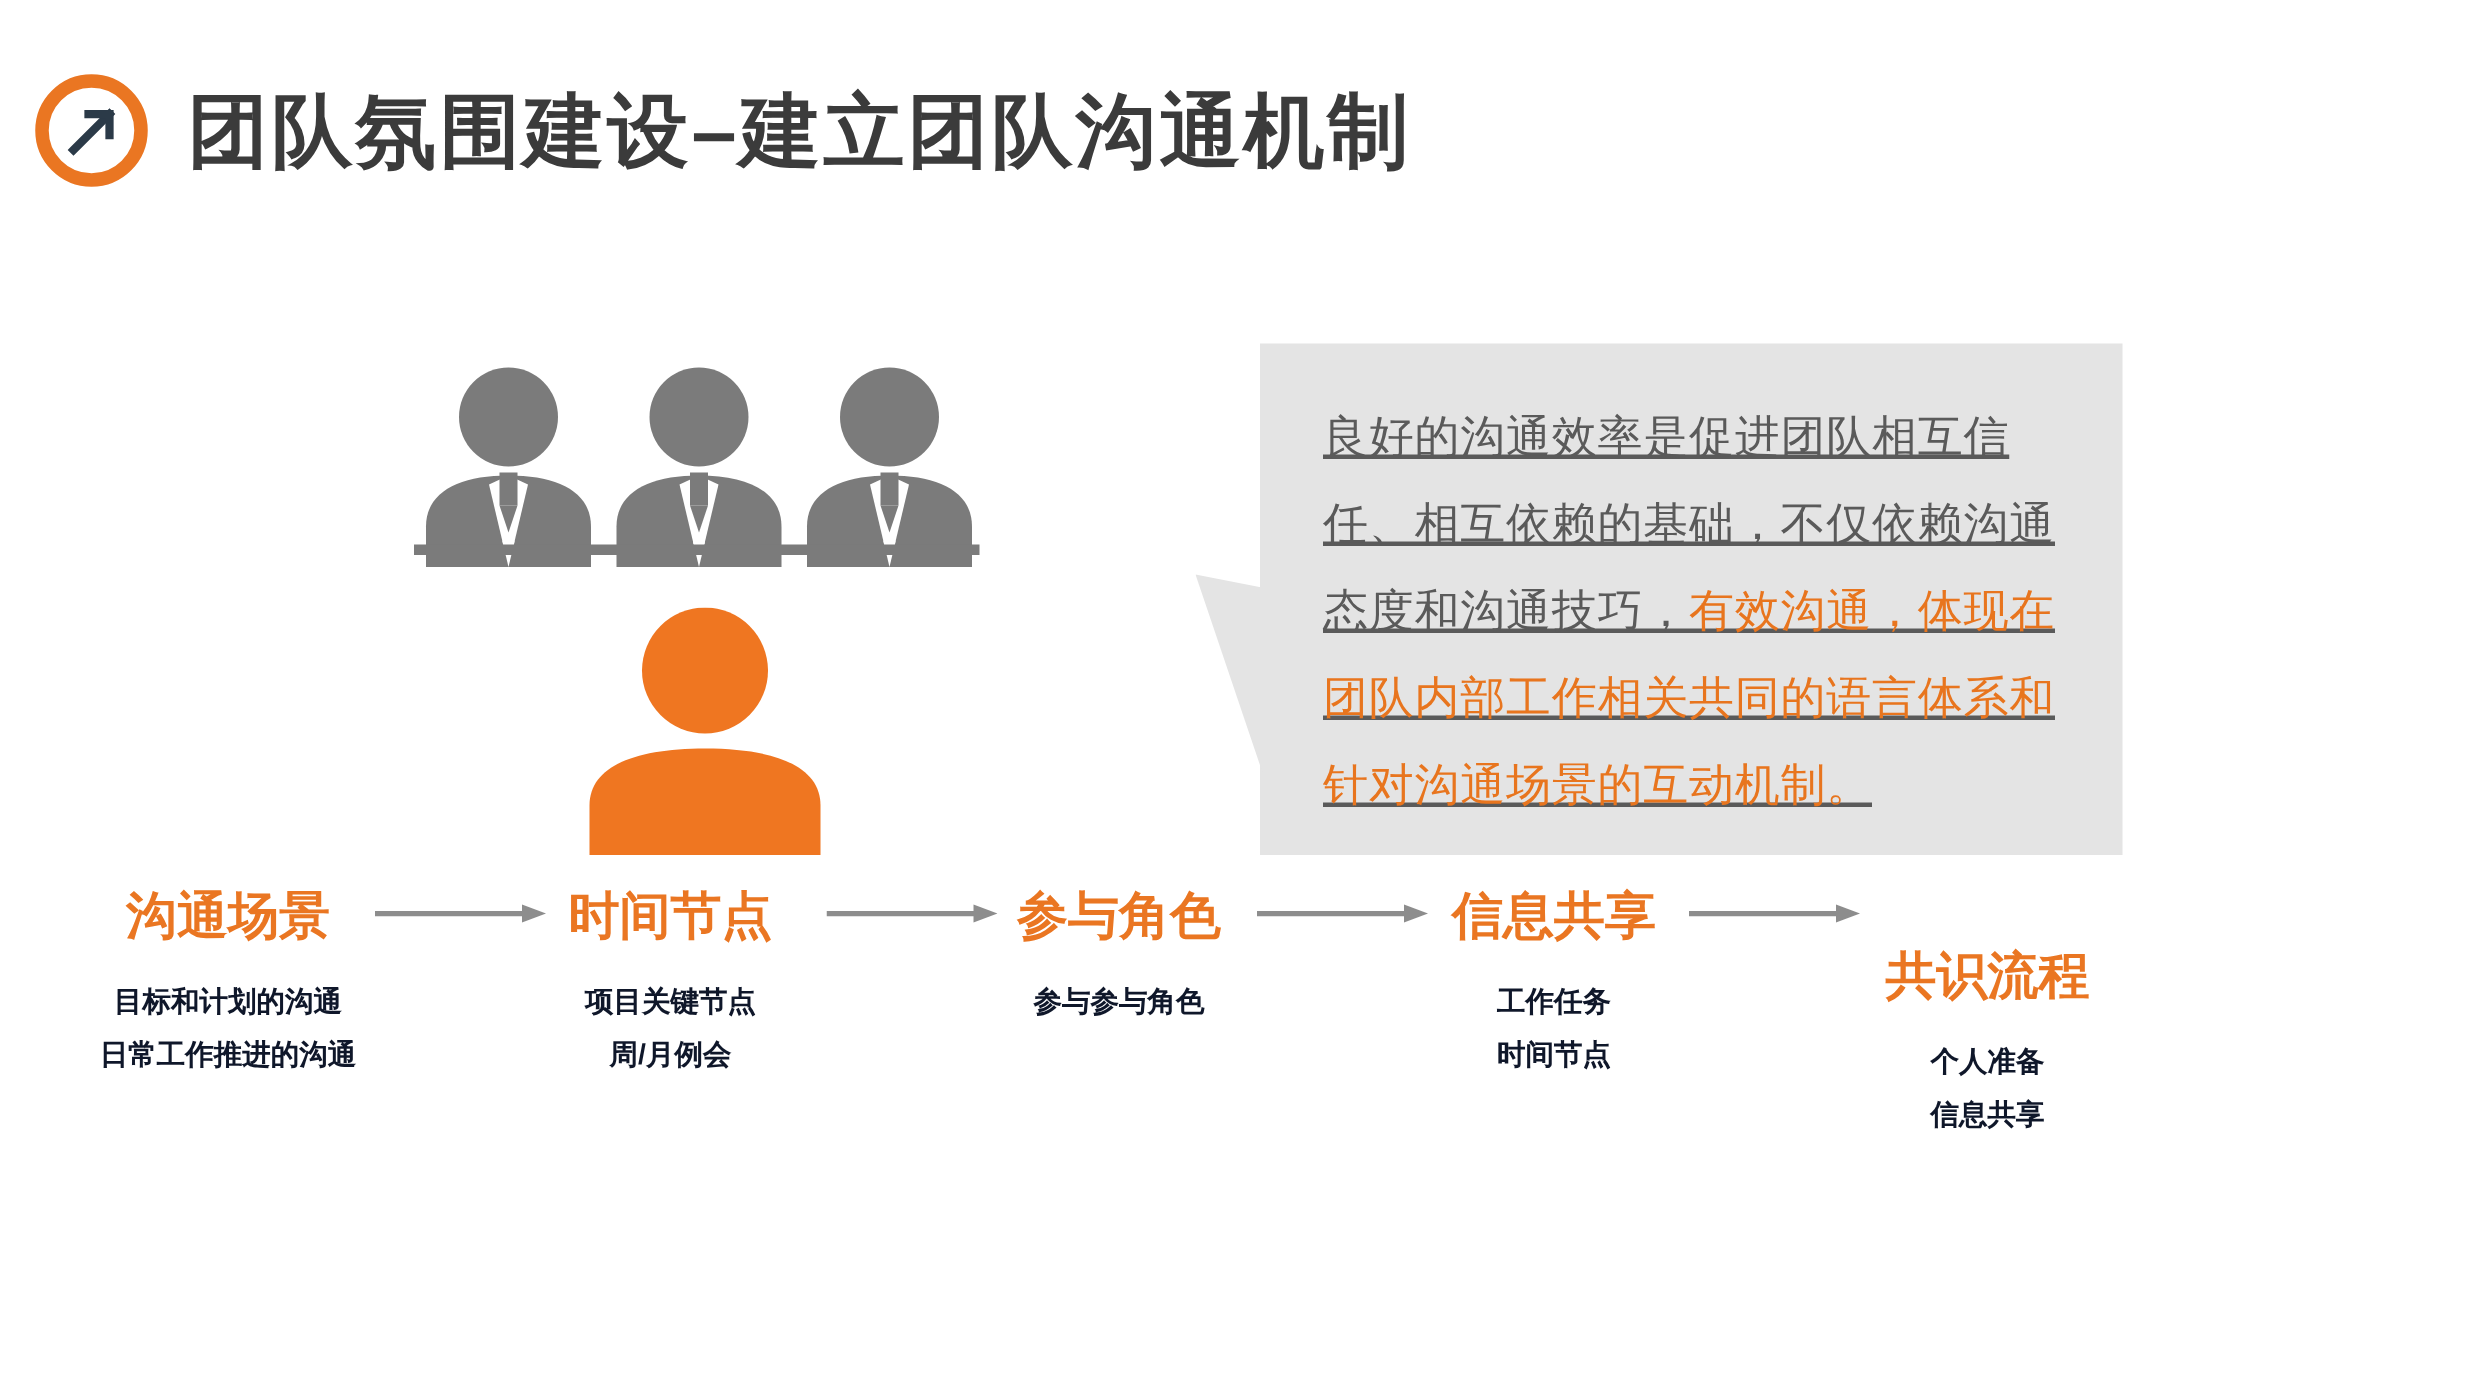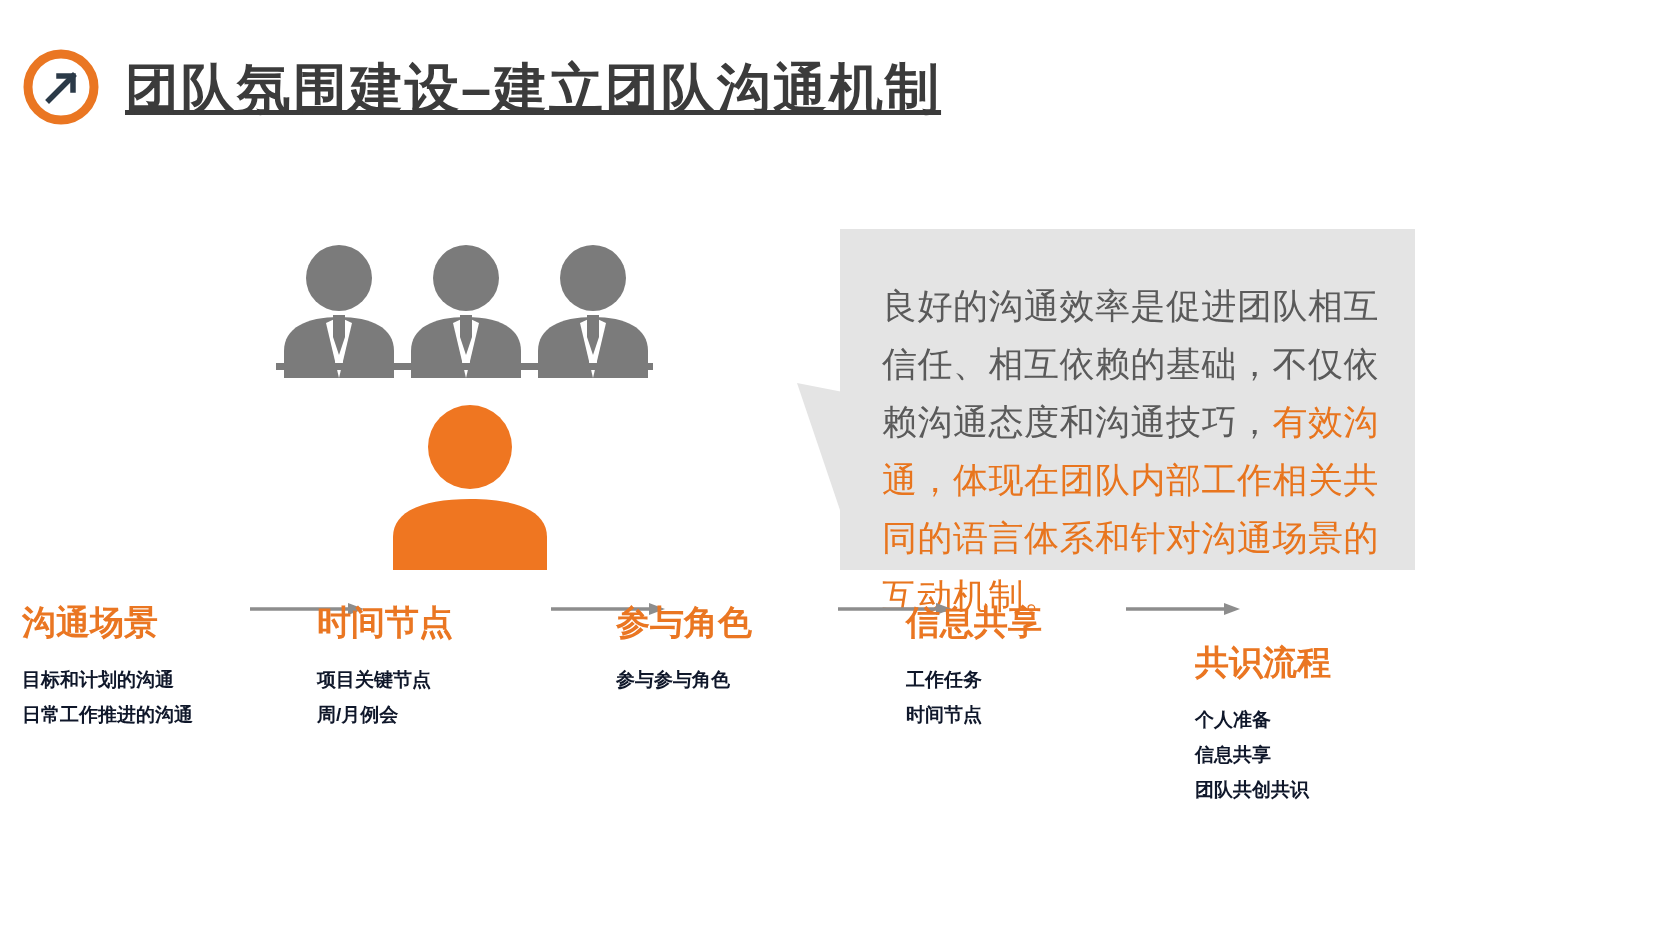--- a/index.html
+++ b/index.html
@@ -34,21 +34,20 @@
   #title-text {
     position: absolute;
     left: 125px;
     top: 30px;
     font-size: 54px;
     font-weight: bold;
     letter-spacing: 2px;
     color: #3b3b3b;
     white-space: nowrap;
     line-height: 72px;
-    text-decoration: underline;
   }
 
   
   #people-group {
     position: absolute;
     left: 276px;
     top: 243px;
     width: 380px;
     height: 135px;
   }
@@ -89,43 +88,45 @@
   #bubble-tail {
     position: absolute;
     left: 0px;
     top: 150px;
     width: 46px;
     height: 140px;
   }
   #bubble-text {
     position: absolute;
     left: 85px;
-    top: 48px;
+    top: 34px;
     width: 510px;
-    font-size: 35px;
+    font-size: 30px;
     line-height: 58px;
     color: #5a5a5a;
     letter-spacing: 0.5px;
+    text-decoration: underline;
   }
   #bubble-text .accent {
     color: #e8751e;
   }
 
   
   #flow {
     position: absolute;
     left: 0px;
     top: 583px;
     width: 1653px;
     height: 230px;
   }
   .flow-col {
     position: absolute;
-    top: 15px;
+    top: 4px;
     width: 260px;
+    text-align: center;
   }
   .flow-title {
     font-size: 34px;
     font-weight: bold;
     color: #ea7622;
     line-height: 48px;
     white-space: nowrap;
   }
   .flow-sub {
     margin-top: 16px;
@@ -248,17 +249,16 @@
   <svg class="flow-arrow" style="left:1126px; width:114px;" viewBox="0 0 114 14">
     <path d="M 0 7 L 100 7" stroke="#8d8d8d" stroke-width="3.5" fill="none"></path>
     <path d="M 98 1 L 114 7 L 98 13 Z" fill="#8d8d8d"></path>
   </svg>
 
   <div class="flow-col" style="left:1195px;margin-top:40px;">
     <div class="flow-title">共识流程</div>
     <div class="flow-sub">
       <div>个人准备</div>
       <div>信息共享</div>
-      <div>团队共创共识</div>
     </div>
   </div>
 
 </div>
 
 </body></html>

